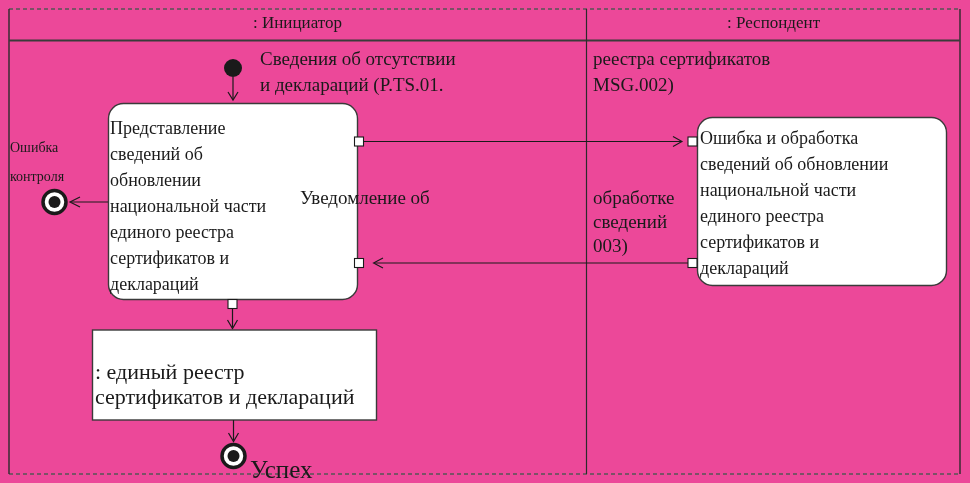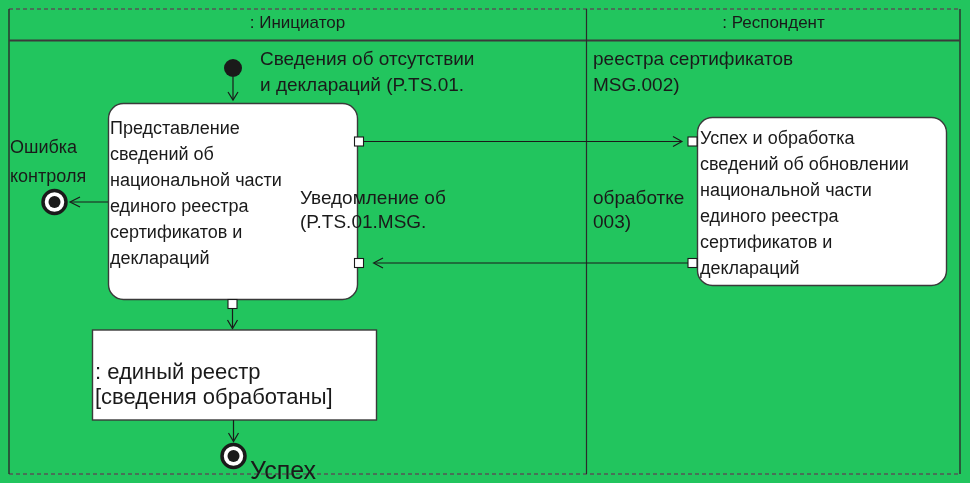--- a/index.html
+++ b/index.html
@@ -1,20 +1,20 @@
 <!DOCTYPE html>
 <html><head>
 <meta charset="utf-8">
 <style>
   html,body{margin:0;padding:0;background:#ffffff;}
   #stage{
     position:relative;
     width:970px;height:483px;
-    background:#22c55e;
-    font-family:Liberation Sans, sans-serif;
+    background:#ec4899;
+    font-family:Liberation Serif, serif;
     color:#1a1a1a;
     overflow:hidden;
   }
   #diagram-svg{position:absolute;left:0;top:0;}
   .txt{position:absolute;}
   .txt .ln{white-space:nowrap;}
   .center{text-align:left;}
   .right{text-align:left;}
   .left{text-align:left;}
   .lane-title{
@@ -25,21 +25,21 @@
   .node-text{font-size:18px;line-height:26px;}
   #msg1-left,#msg1-right{top:46px;line-height:26px;}
   #msg2-left,#msg2-right{top:186px;line-height:24px;}
   #msg1-left{left:260px;width:319px;}
   #msg1-right{left:593px;width:220px;}
   #msg2-left{left:300px;width:279px;}
   #msg2-right{left:593px;width:160px;}
   #activity1-text{left:110px;top:115px;width:246px;}
   #activity2-text{left:700px;top:125px;width:244px;}
   #object-text{left:95px;top:336px;width:308px;font-size:22px;line-height:25px;margin-top:23px;}
-  #error-label{left:10px;top:133px;width:72px;font-size:18px;line-height:29px;}
+  #error-label{left:10px;top:133px;width:72px;font-size:14px;line-height:29px;}
   #success-label{left:250px;top:456px;font-size:25px;}
 </style>
 </head>
 <body>
 
 <div id="stage">
 
   <svg id="diagram-svg" width="970" height="483" viewBox="0 0 970 483">
 
     <line x1="9" y1="9" x2="960" y2="9" stroke="#555" stroke-width="1.4" stroke-dasharray="4 3"></line>
@@ -92,48 +92,49 @@
     <div class="ln">Сведения об отсутствии</div>
     <div class="ln">и деклараций (P.TS.01.</div>
   </div>
   <div id="msg1-right" class="txt msg left">
     <div class="ln">реестра сертификатов</div>
     <div class="ln">MSG.002)</div>
   </div>
 
   <div id="msg2-left" class="txt msg right">
     <div class="ln">Уведомление об</div>
-    <div class="ln">(P.TS.01.MSG.</div>
   </div>
   <div id="msg2-right" class="txt msg left">
     <div class="ln">обработке</div>
+    <div class="ln">сведений</div>
     <div class="ln">003)</div>
   </div>
 
   <div id="activity1-text" class="txt node-text center">
     <div class="ln">Представление</div>
     <div class="ln">сведений об</div>
+    <div class="ln">обновлении</div>
     <div class="ln">национальной части</div>
     <div class="ln">единого реестра</div>
     <div class="ln">сертификатов и</div>
     <div class="ln">деклараций</div>
   </div>
 
   <div id="activity2-text" class="txt node-text center">
-    <div class="ln">Успех и обработка</div>
+    <div class="ln">Ошибка и обработка</div>
     <div class="ln">сведений об обновлении</div>
     <div class="ln">национальной части</div>
     <div class="ln">единого реестра</div>
     <div class="ln">сертификатов и</div>
     <div class="ln">деклараций</div>
   </div>
 
   <div id="object-text" class="txt center">
     <div class="ln">: единый реестр</div>
-    <div class="ln">[сведения обработаны]</div>
+    <div class="ln">сертификатов и деклараций</div>
   </div>
 
   <div id="error-label" class="txt center">
     <div class="ln">Ошибка</div>
     <div class="ln">контроля</div>
   </div>
   <div id="success-label" class="txt">Успех</div>
 
 </div>
 

